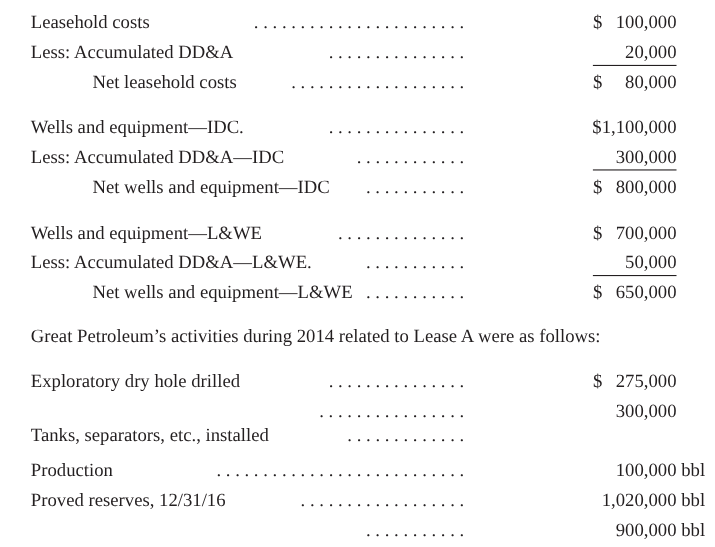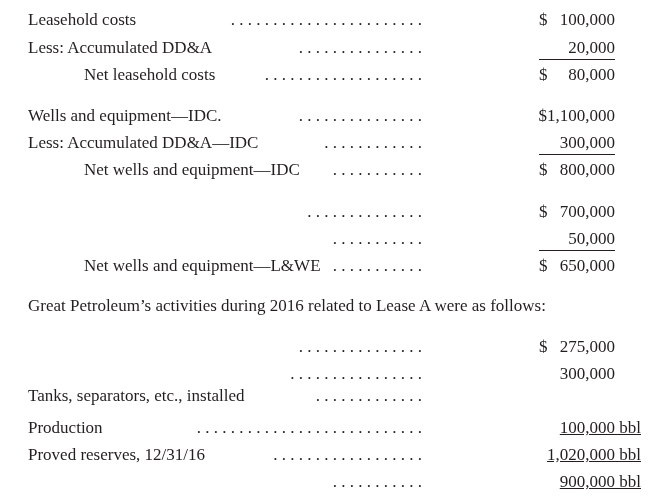--- a/index.html
+++ b/index.html
@@ -18,21 +18,21 @@
   .dots {
     position: absolute; right: 228px; white-space: nowrap; letter-spacing: 0px;
     color: #231f20;
   }
   .dollar {
     position: absolute; left: 539px;
   }
   .amount {
     position: absolute; right: 35px; text-align: center; white-space: nowrap;
   }
-  .amount.unit { right: 9px; text-decoration: underline; }
+  .amount.unit { right: 9px; }
   .uline {
     position: absolute; left: 539px; width: 76px; height: 1px; background: #231f20; top: 23px;
   }
   .para {
     position: absolute; left: 28px; top: 296px; white-space: nowrap;
   }
 </style>
 </head>
 <body>
 
@@ -67,39 +67,42 @@
   <span class="uline"></span>
 </div>
 <div class="row" style="top:158px">
   <span class="label indent">Net wells and equipment—IDC</span>
   <span class="dots">. . . . . . . . . . .</span>
   <span class="dollar">$</span>
   <span class="amount">800,000</span>
 </div>
 
 <div class="row" style="top:200px">
+  <span class="label">Wells and equipment—L&amp;WE</span>
   <span class="dots">. . . . . . . . . . . . . .</span>
   <span class="dollar">$</span>
   <span class="amount">700,000</span>
 </div>
 <div class="row" style="top:227px">
+  <span class="label">Less: Accumulated DD&amp;A—L&amp;WE.</span>
   <span class="dots">. . . . . . . . . . .</span>
   <span class="amount">50,000</span>
   <span class="uline"></span>
 </div>
 <div class="row" style="top:254px">
   <span class="label indent">Net wells and equipment—L&amp;WE</span>
   <span class="dots">. . . . . . . . . . .</span>
   <span class="dollar">$</span>
   <span class="amount">650,000</span>
 </div>
 
-<div class="para">Great Petroleum’s activities during 2016 related to Lease A were as follows:</div>
+<div class="para">Great Petroleum’s activities during 2014 related to Lease A were as follows:</div>
 
 <div class="row" style="top:335px">
+  <span class="label">Exploratory dry hole drilled</span>
   <span class="dots">. . . . . . . . . . . . . . .</span>
   <span class="dollar">$</span>
   <span class="amount">275,000</span>
 </div>
 <div class="row" style="top:362px">
   <span class="dots">. . . . . . . . . . . . . . . .</span>
   <span class="amount">300,000</span>
 </div>
 <div class="row" style="top:384px">
   <span class="label">Tanks, separators, etc., installed</span>

